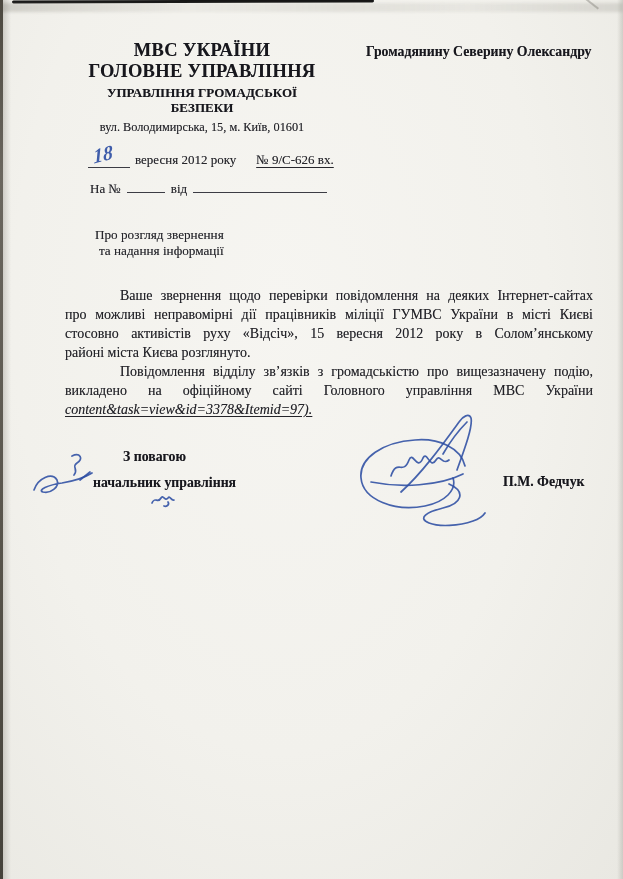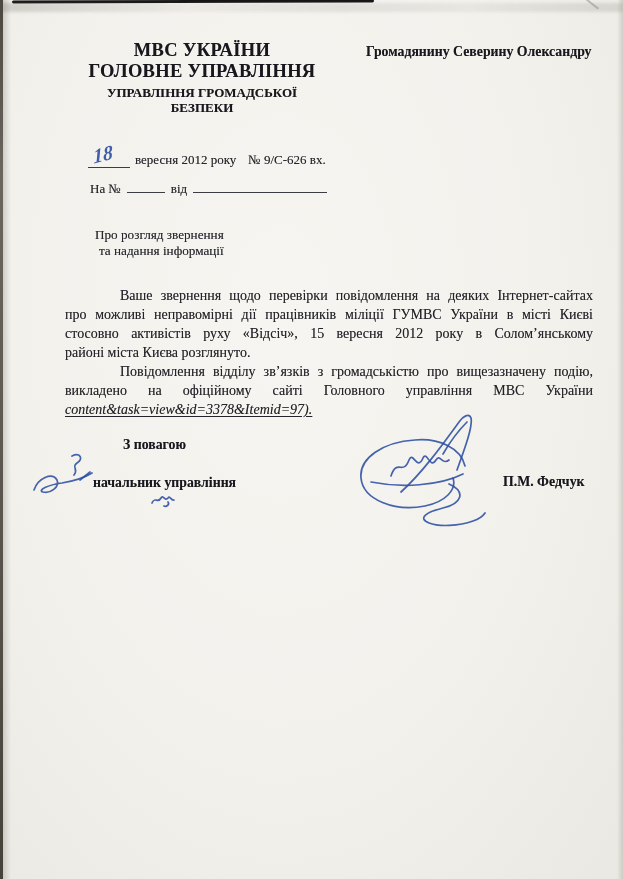--- a/index.html
+++ b/index.html
@@ -32,39 +32,39 @@
   .lh-address { font-size:12.3px; margin-top:5px; white-space:nowrap; }
 
   .recipient { position:absolute; left:366px; top:44px; width:252px; font-weight:bold; font-size:13.8px; color:#17171d; white-space:nowrap; }
 
   
   .date-line { position:absolute; left:88px; top:150px; font-size:13px; white-space:nowrap; }
   .day-blank { display:inline-block; width:42px; height:17px; border-bottom:1.4px solid #3c3c44; position:relative; vertical-align:bottom; }
   .hand-day { position:absolute; left:5px; top:-7px; font-size:20px; font-style:italic; font-weight:bold;
     color:#2c4da3; transform:rotate(-14deg) skewX(-10deg); opacity:.9; text-shadow:none; }
   .date-rest { margin-left:5px; }
-  .doc-number { margin-left:12px; text-underline-offset:3px; }
+  .doc-number { margin-left:20px; text-decoration:underline; text-underline-offset:3px; }
 
   .ref-line { position:absolute; left:90px; top:179px; font-size:13px; white-space:nowrap; }
   .blank { display:inline-block; border-bottom:1.2px solid #3c3c44; height:13px; vertical-align:baseline; }
   .blank-short { width:38px; margin:0 6px; }
   .blank-long  { width:134px; margin-left:6px; }
 
   
   .subject { position:absolute; left:95px; top:227px; font-size:13.2px; line-height:16px;text-align:right; }
 
   
   .body-text { position:absolute; left:65px; top:286px; width:528px; font-size:14px; line-height:19px; color:#232329; }
   .bl { text-align:justify; }
   .j  { text-align-last:justify; }
   .indent { text-indent:55px; }
   .url { font-style:italic; text-decoration:underline; text-underline-offset:2px; }
 
   
-  .sig-salutation { position:absolute; left:123px; top:437px; font-weight:bold; font-size:13.8px; color:#17171d; }
+  .sig-salutation { position:absolute; left:123px; top:449px; font-weight:bold; font-size:13.8px; color:#17171d; }
   .sig-position   { position:absolute; left:93px;  top:475px; font-weight:bold; font-size:13.8px; color:#17171d; }
   .sig-name       { position:absolute; left:503px; top:474px; font-weight:bold; font-size:13.8px; color:#17171d; }
 
   
   .ink { position:absolute; pointer-events:none; }
   .ink path { stroke:#2c4da3; stroke-width:1.7; fill:none; stroke-linecap:round; stroke-linejoin:round; opacity:.88; }
   .visa-ink  { left:30px;  top:450px; }
   .under-ink { left:150px; top:492px; }
   .main-ink  { left:343px; top:414px; }
 </style>
@@ -78,20 +78,21 @@
   <div class="scan-left-edge"></div>
   <div class="scan-left-soft"></div>
   <div class="scan-right-edge"></div>
   <div class="scan-crease"></div>
 
   <header class="letterhead">
     <div class="lh-org">МВС УКРАЇНИ</div>
     <div class="lh-org">ГОЛОВНЕ УПРАВЛІННЯ</div>
     <div class="lh-dept lh-dept-first">УПРАВЛІННЯ ГРОМАДСЬКОЇ</div>
     <div class="lh-dept">БЕЗПЕКИ</div>
+    <div class="lh-address">вул. Володимирська, 15, м. Київ, 01601</div>
   </header>
 
   <div class="recipient">Громадянину Северину Олександру</div>
 
   <div class="date-line">
     <span class="day-blank"><span class="hand-day">18</span></span><span class="date-rest">вересня 2012 року</span><span class="doc-number">№ 9/С-626 вх.</span>
   </div>
 
   <div class="ref-line">
     <span>На №</span><span class="blank blank-short"></span><span>від</span><span class="blank blank-long"></span>

